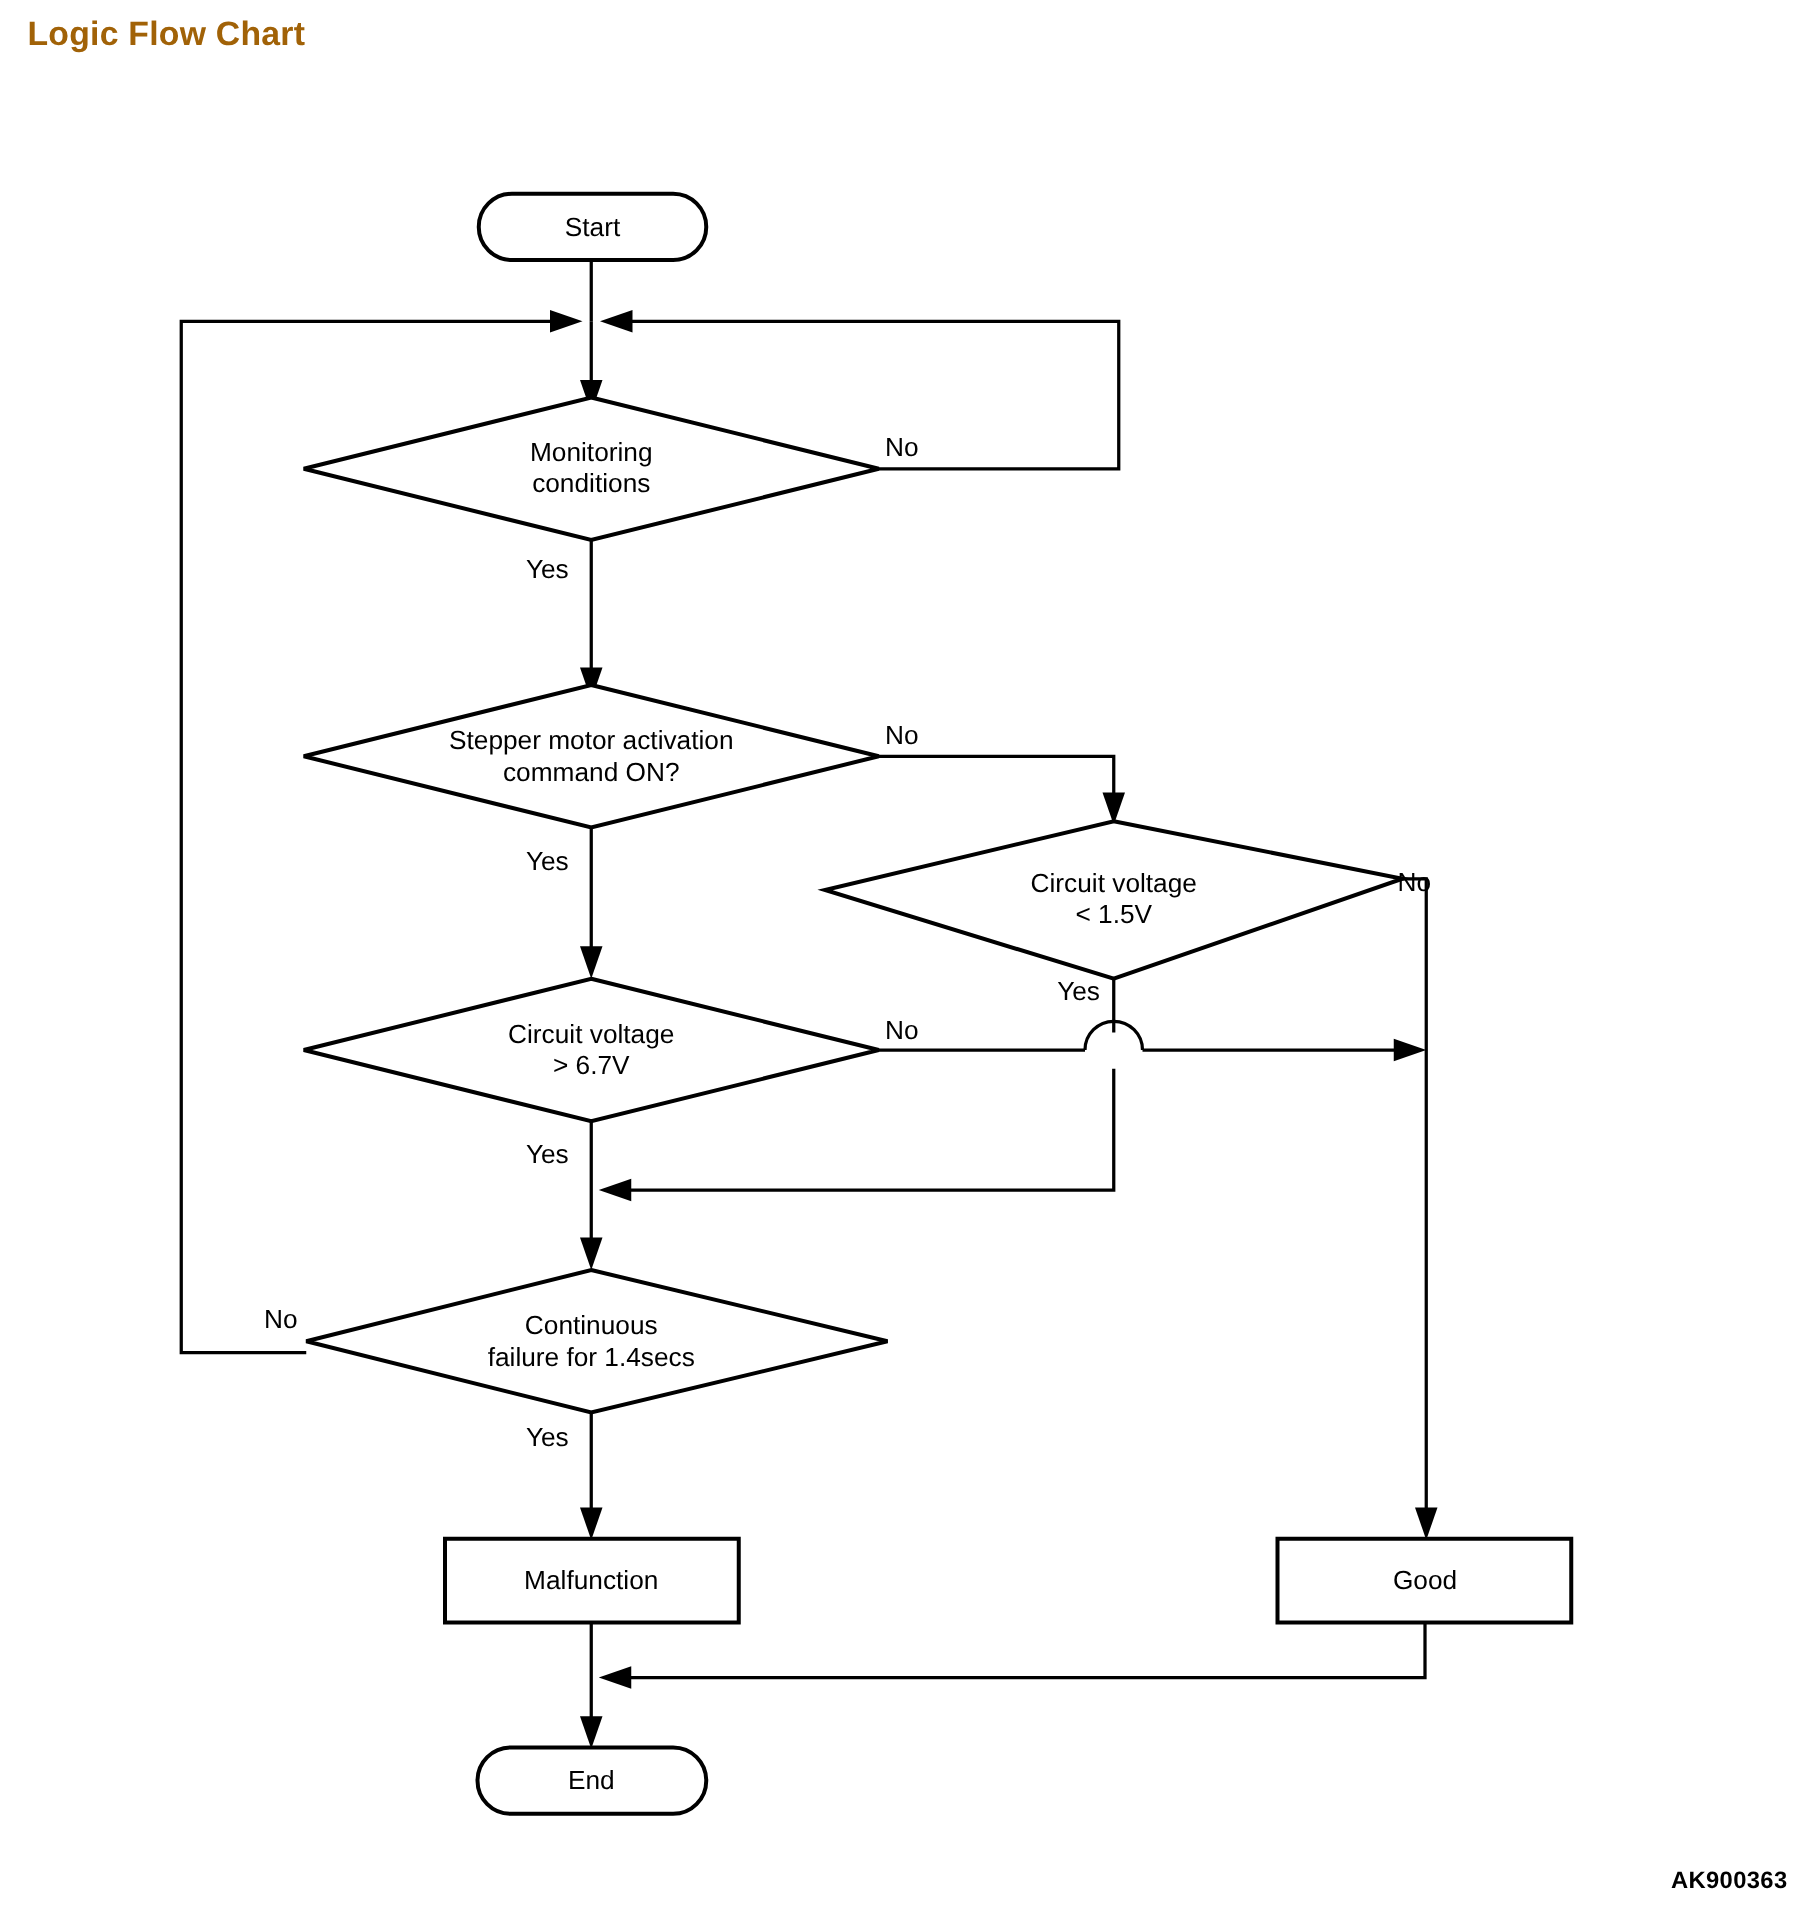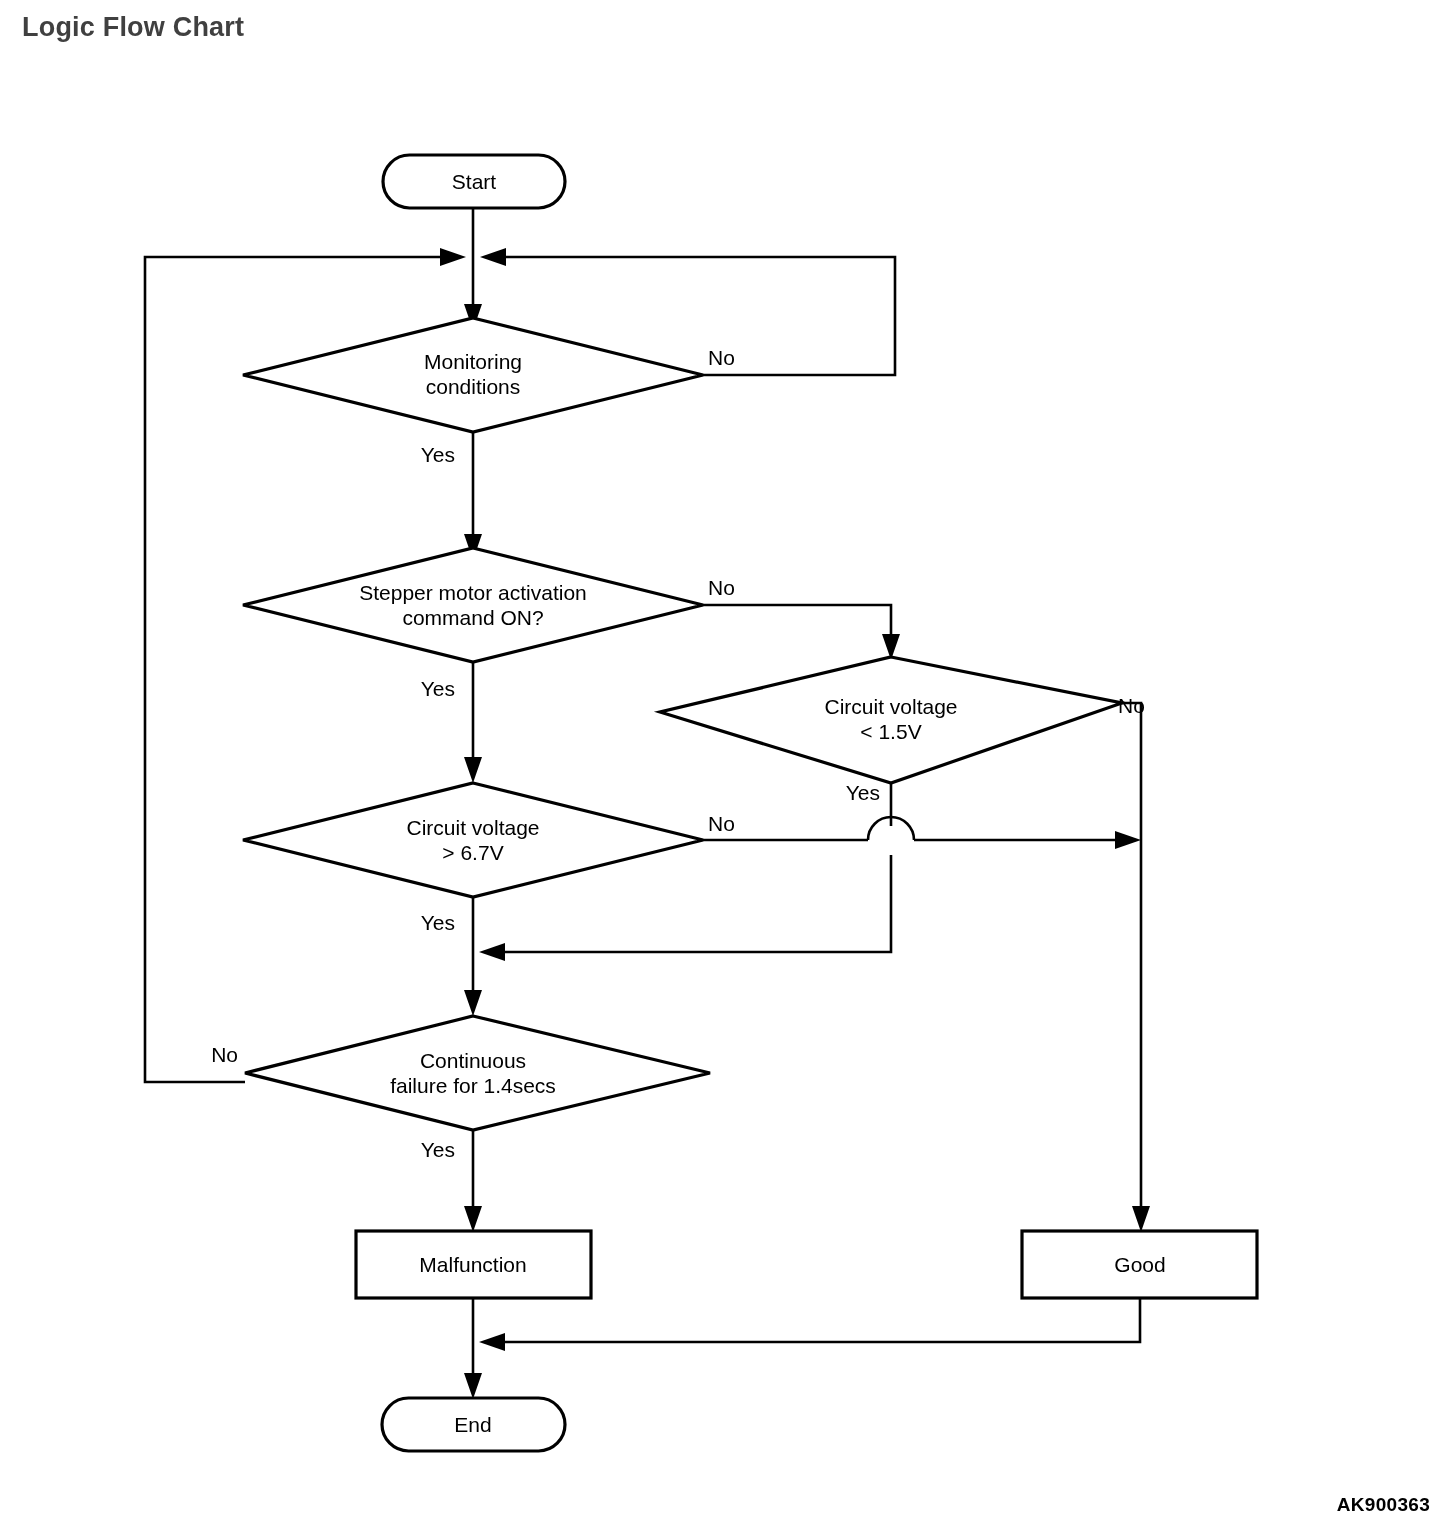--- a/index.html
+++ b/index.html
@@ -15,21 +15,21 @@
     position: relative;
     overflow: hidden;
   }
   #page-title {
     position: absolute;
     left: 22px;
     top: 12px;
     font-size: 27px;
     font-weight: bold;
     letter-spacing: 0.2px;
-    color: #404040;
+    color: #a16207;
   }
   #chart-area {
     position: absolute;
     left: 0;
     top: 0;
     width: 1456px;
     height: 1121px;
   }
   #figure-code {
     position: absolute;

